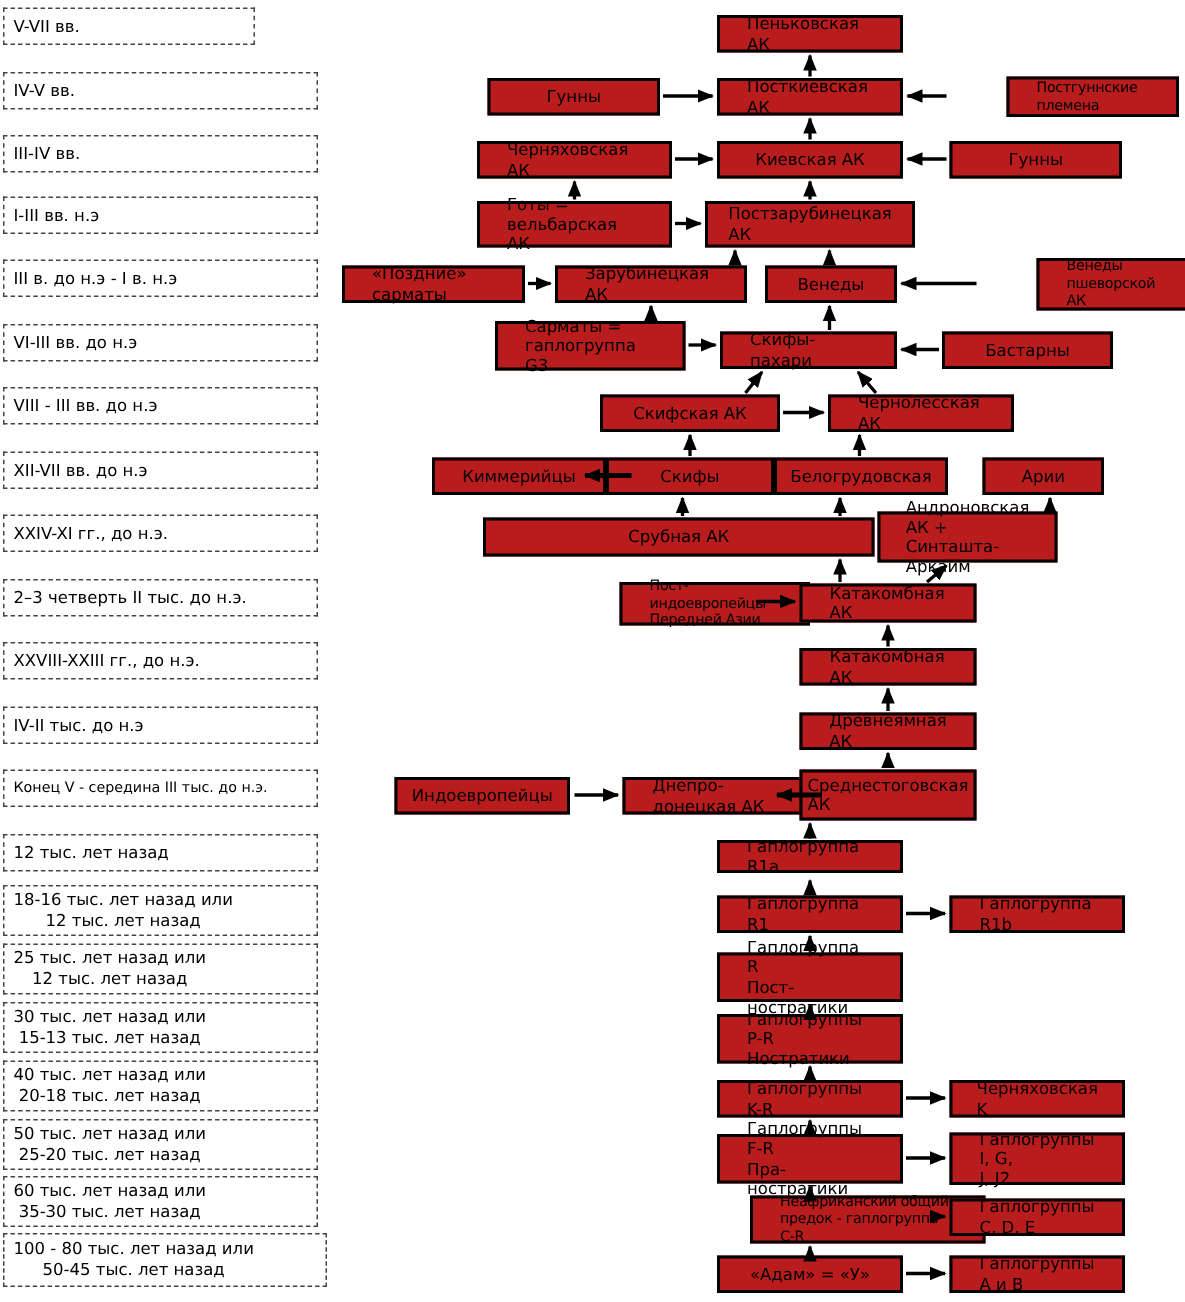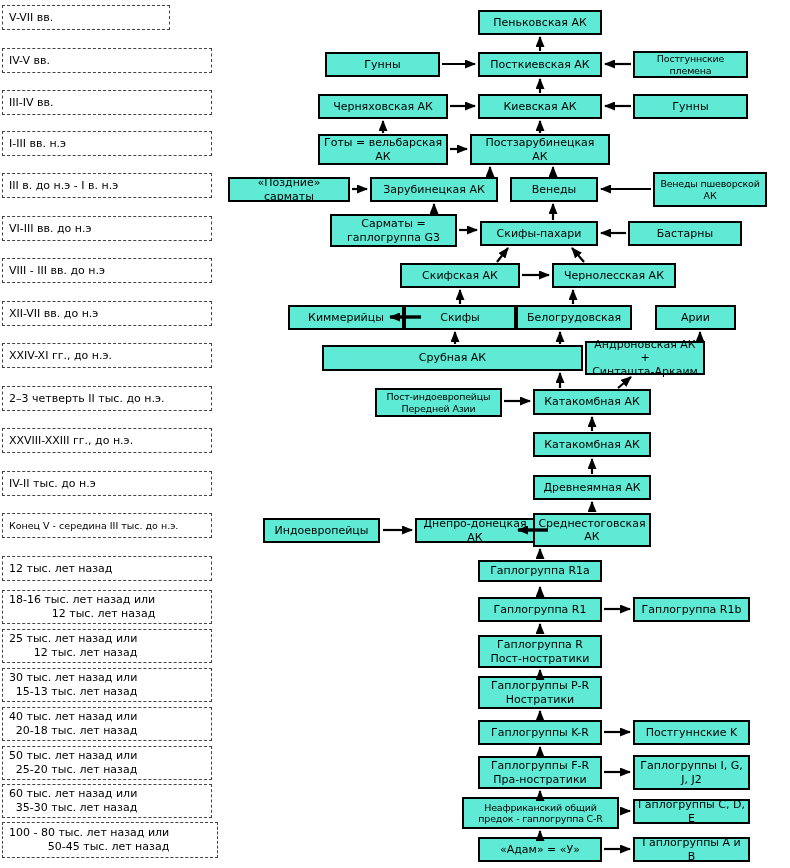--- a/index.html
+++ b/index.html
@@ -1,32 +1,32 @@
 <!DOCTYPE html>
 <html><head>
 <meta charset="utf-8">
 <style>
   * { margin:0; padding:0; box-sizing:border-box; }
   html,body { background:#fff; }
   body { font-family:"DejaVu Sans","Liberation Sans",sans-serif; color:#000; }
   .canvas { position:relative; width:790px; height:868px; background:#fff; overflow:hidden; }
   .node {
     position:absolute; z-index:2;
-    border:2px solid #000; background:#5eead4;
+    border:2px solid #000; background:#b91c1c;
     display:flex; align-items:center; justify-content:center;
-    text-align:center; font-size:11px; line-height:1.2;
-    white-space:pre-line; padding:1px 2px;
+    text-align:left; font-size:11px; line-height:1.2;
+    white-space:pre-line; padding:1px 18px;
   }
-  .node.sm { font-size:9.5px; letter-spacing:-0.2px; }
+  .node.sm { font-size:9.5px; letter-spacing:-0.2px;margin-left:38px; }
   .tbox {
     position:absolute; z-index:2; left:2px; width:210px;
     border:1.5px dashed #444; background:#fff;
     display:flex; align-items:center;
     font-size:11px; line-height:1.25; white-space:pre-line;
-    padding:2px 6px; text-align:right;
+    padding:2px 6px; text-align:center;
   }
   svg.arrows { position:absolute; left:0; top:0; z-index:5; pointer-events:none; }
   svg.arrows line { stroke:#000; stroke-width:2.2; }
   svg.arrows line.fat { stroke-width:3.4; }
 </style>
 </head>
 <body>
 
 <div class="canvas">
 
@@ -98,21 +98,21 @@
   <div class="node" style="left:533px;top:513px;width:118px;height:34px">Среднестоговская
 АК</div>
   <div class="node" style="left:478px;top:560px;width:124px;height:22px">Гаплогруппа R1a</div>
   <div class="node" style="left:478px;top:597px;width:124px;height:25px">Гаплогруппа R1</div>
   <div class="node" style="left:633px;top:597px;width:117px;height:25px">Гаплогруппа R1b</div>
   <div class="node" style="left:478px;top:635px;width:124px;height:33px">Гаплогруппа R
 Пост-ностратики</div>
   <div class="node" style="left:478px;top:676px;width:124px;height:33px">Гаплогруппы P-R
 Ностратики</div>
   <div class="node" style="left:478px;top:720px;width:124px;height:25px">Гаплогруппы K-R</div>
-  <div class="node" style="left:633px;top:720px;width:117px;height:25px">Постгуннские K</div>
+  <div class="node" style="left:633px;top:720px;width:117px;height:25px">Черняховская K</div>
   <div class="node" style="left:478px;top:756px;width:124px;height:33px">Гаплогруппы F-R
 Пра-ностратики</div>
   <div class="node" style="left:633px;top:755px;width:117px;height:35px">Гаплогруппы I, G,
 J, J2</div>
   <div class="node sm" style="left:462px;top:797px;width:157px;height:32px">Неафриканский общий
 предок - гаплогруппа C-R</div>
   <div class="node" style="left:633px;top:799px;width:117px;height:25px">Гаплогруппы C, D, E</div>
   <div class="node" style="left:478px;top:837px;width:124px;height:25px">«Адам» = «У»</div>
   <div class="node" style="left:633px;top:837px;width:117px;height:25px">Гаплогруппы A и B</div>
 

